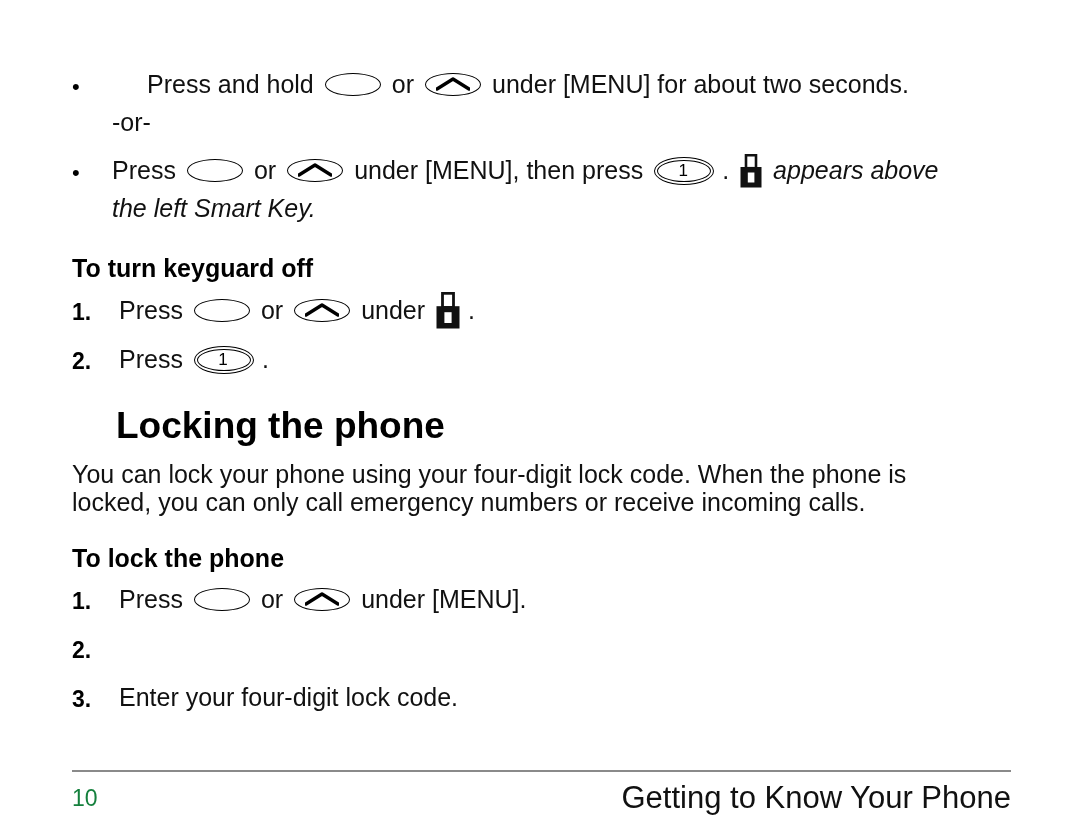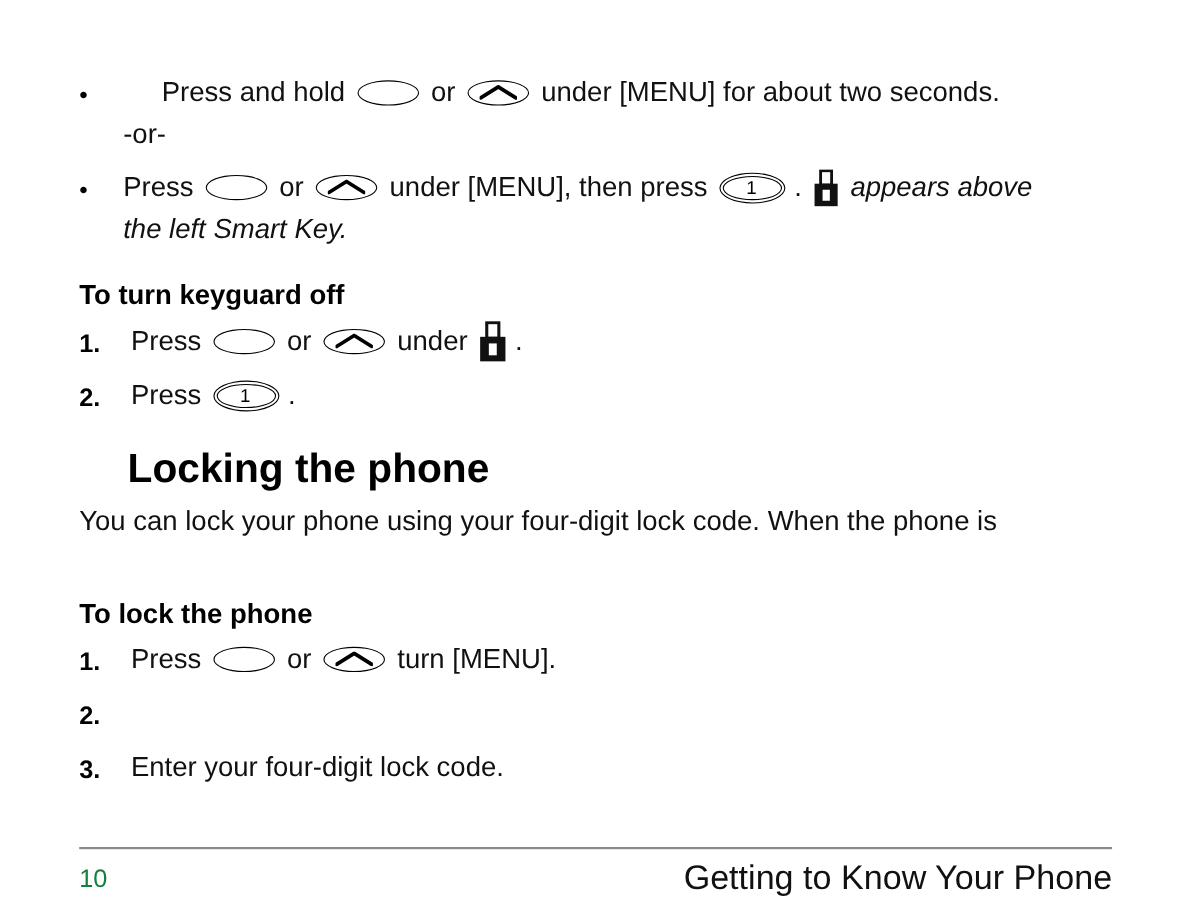--- a/index.html
+++ b/index.html
@@ -288,20 +288,21 @@
       <span class="ring-inner"></span>
       <span class="one-lbl">1</span>
     </span>
     <span class="gap-s"></span>
     <span>.</span>
   </div>
 
   <div class="heading-lg" style="left:72px; top:404px;">Locking the phone</div>
 
   <div class="para" style="left:72px; top:456px;">You can lock your phone using your four-digit lock code. When the phone is</div>
+  <div class="para" style="left:72px; top:484px;">locked, you can only call emergency numbers or receive incoming calls.</div>
 
   <div class="heading-sm" style="left:72px; top:543px;">To lock the phone</div>
 
   <div class="marker num" style="left:72px; top:583px;">1.</div>
 
   <div class="line-row" style="left:119px; top:581px;">
     <span>Press</span>
     <span class="gap-m"></span>
     <span class="key-ico key-oval">
       <span class="ring"></span>
@@ -309,21 +310,21 @@
     <span class="gap-m"></span>
     <span>or</span>
     <span class="gap-m"></span>
     <span class="key-ico key-chev">
       <span class="ring"></span>
       <svg width="34" height="14" viewBox="0 0 34 14">
         <path d="M1 12 L17 2 L33 12" fill="none" stroke="#000" stroke-width="3.4" stroke-linecap="round" stroke-linejoin="round"></path>
       </svg>
     </span>
     <span class="gap-m"></span>
-    <span>turn [MENU].</span>
+    <span>under [MENU].</span>
   </div>
 
   <div class="marker num" style="left:72px; top:632px;">2.</div>
 
   <div class="marker num" style="left:72px; top:681px;">3.</div>
   <div class="block" style="left:119px; top:679px;">Enter your four-digit lock code.</div>
 
   <div class="footer-rule" style="left:72px; top:770px; width:939px;"></div>
 
   <div class="footer-left" style="left:72px; top:784px;">10</div>

